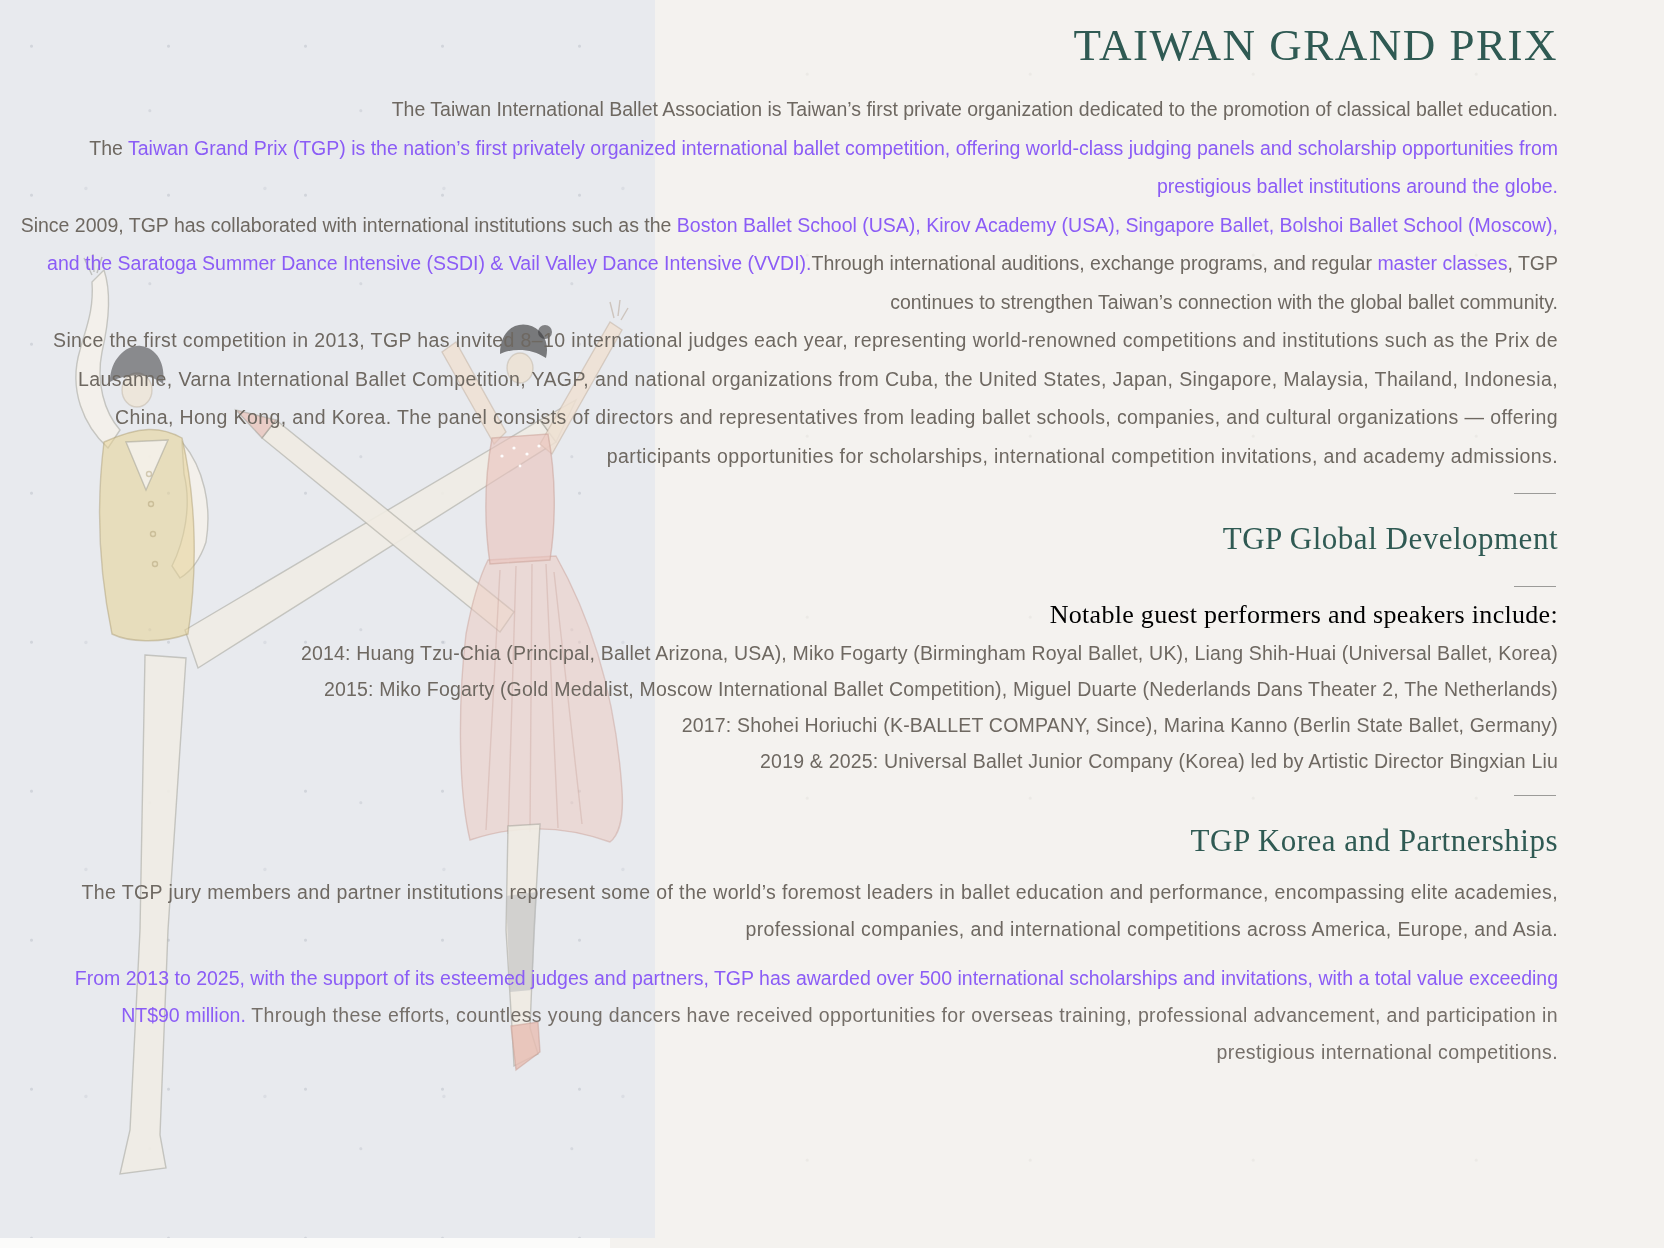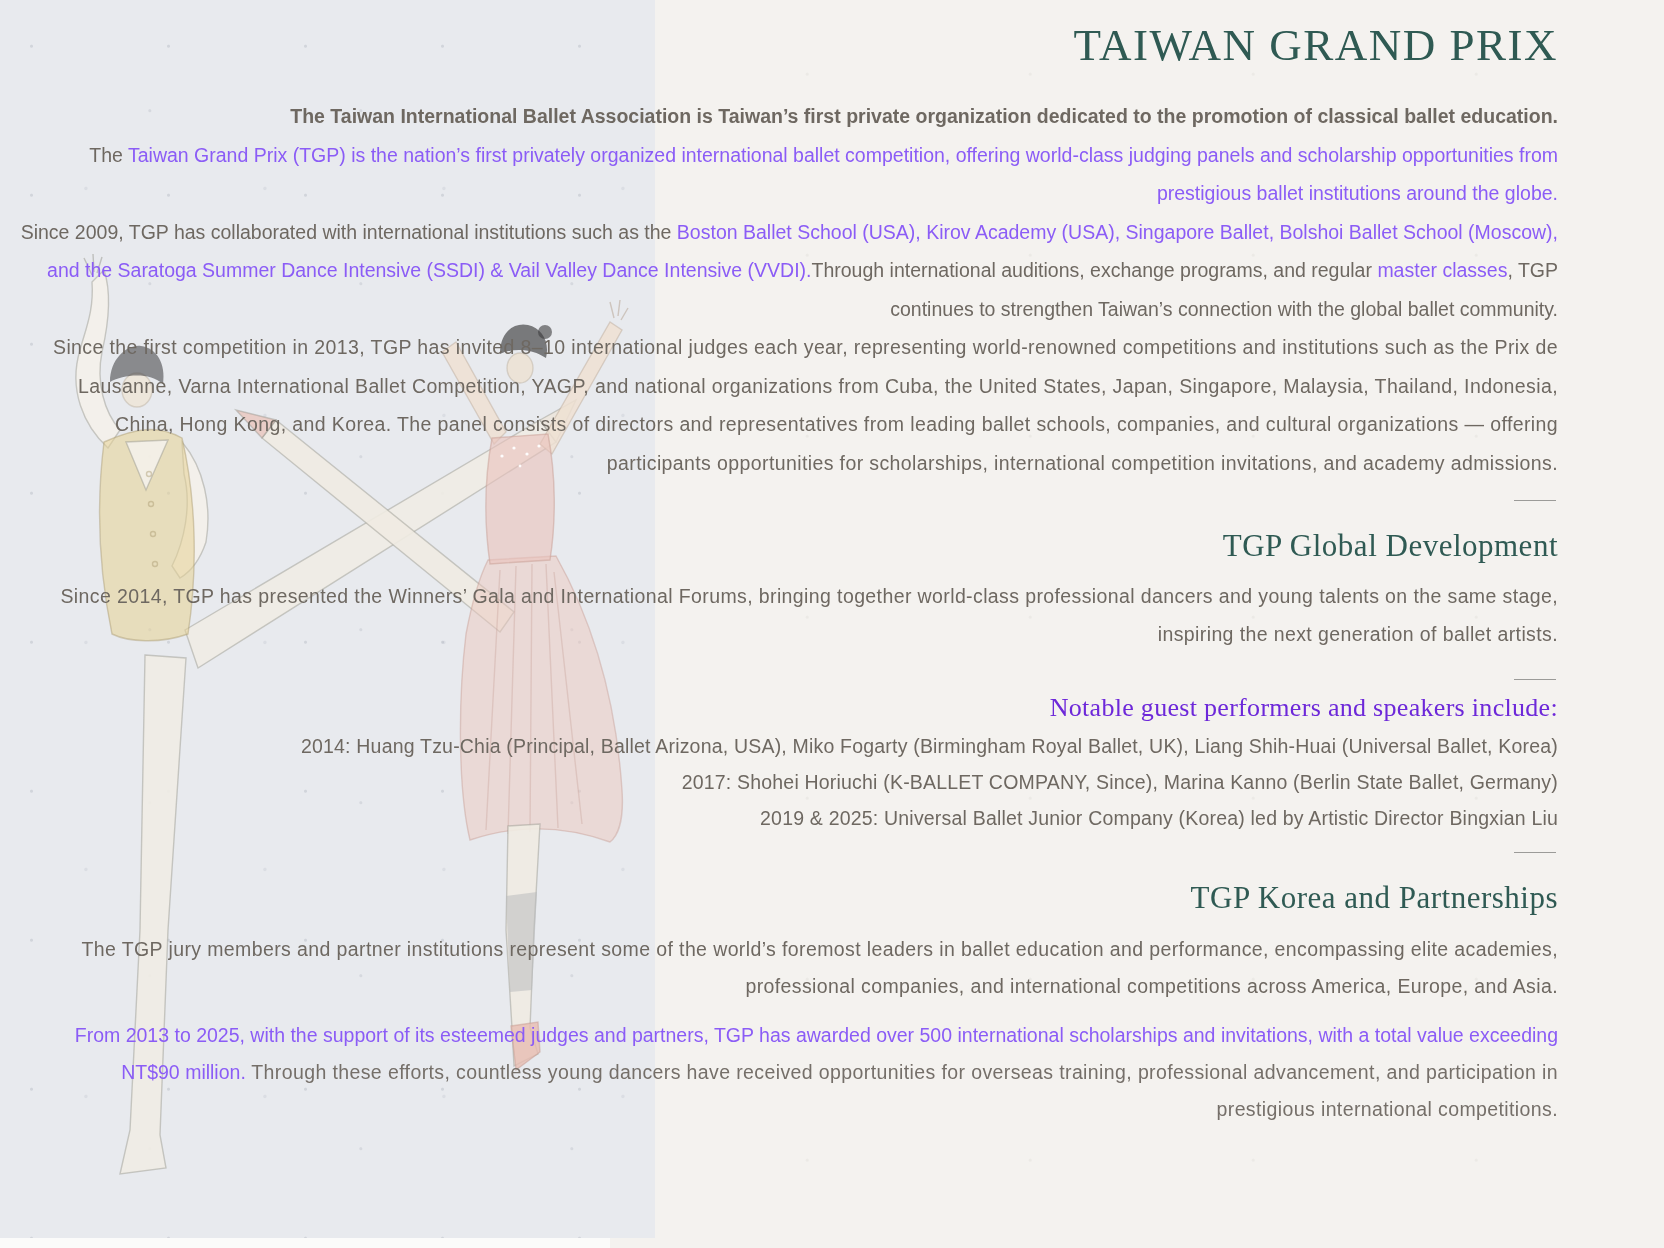--- a/index.html
+++ b/index.html
@@ -55,30 +55,30 @@
     letter-spacing: 0.5px;
     color: #2f5a53;
     margin: 24px 0 0 0;
   }
   h3 {
     font-family: "Liberation Serif", "DejaVu Serif", serif;
     font-weight: 500;
     font-size: 26px;
     line-height: 36px;
     letter-spacing: 0.3px;
-    color: #6d28d9;
+    color: #000000;
     margin: 10px 0 0 0;
   }
   p.body {
     font-size: 19.5px;
     line-height: 38.5px;
     color: #6e6861;
     margin: 0;
   }
-  p.first { margin-top: 27px; font-weight: bold; }
+  p.first { margin-top: 20px; }
   .b { font-weight: normal; color: #8b5cf6; }
   .wide { letter-spacing: 0.02em; color: #756f69; }
   .gd p.body { line-height: 38px; }
   .gd-p { margin-top: 10px !important; }
   .judges p.body { line-height: 37px; margin-top: 12px; }
   .j-p1 { margin-top: 12px !important; }
   .perf-list { margin-top: 2px; }
   .perf-list p.body { line-height: 36px; letter-spacing: 0.01em; }
   .rule {
     width: 42px; height: 0;
@@ -143,27 +143,27 @@
   <p class="body"><span>The </span><span class="b">Taiwan Grand Prix (TGP) is the nation’s first privately organized international ballet competition, offering world-class judging panels and scholarship opportunities from prestigious ballet institutions around the globe.</span></p>
 
   <p class="body"><span>Since 2009, TGP has collaborated with international institutions such as the </span><span class="b">Boston Ballet School (USA), Kirov Academy  (USA), Singapore Ballet, Bolshoi Ballet School (Moscow), and the Saratoga Summer Dance Intensive (SSDI) &amp; Vail Valley Dance Intensive (VVDI).</span><span>Through international auditions, exchange programs, and regular </span><span class="b">master classes</span><span>, TGP continues to strengthen Taiwan’s connection with the global ballet community.</span></p>
 
   <p class="body wide"><span>Since the first competition in 2013, TGP has invited 8–10 international judges each year, representing world-renowned competitions and institutions such as the Prix de Lausanne, Varna International Ballet Competition, YAGP, and national organizations from Cuba, the United States, Japan, Singapore, Malaysia, Thailand, Indonesia, China, Hong Kong, and Korea. The panel consists of directors and representatives from leading ballet schools, companies, and cultural organizations — offering participants opportunities for scholarships, international competition invitations, and academy admissions.</span></p>
 
   <div class="rule rule-1"></div>
 
   <section class="gd">
     <h2>TGP Global Development</h2>
-    <p class="body wide gd-p"><span>Since 2014, TGP has presented the Winners’ Gala and International Forums, bringing together world-class professional dancers and young talents on the same stage, inspiring the next generation of ballet artists.</span></p>
 
     <div class="rule rule-2"></div>
 
     <h3>Notable guest performers and speakers include:</h3>
     <div class="perf-list">
       <p class="body"><span>2014: Huang Tzu-Chia (Principal, Ballet Arizona, USA), Miko Fogarty (Birmingham Royal Ballet, UK), Liang Shih-Huai (Universal Ballet, Korea)</span></p>
+      <p class="body"><span>2015: Miko Fogarty (Gold Medalist, Moscow International Ballet Competition), Miguel Duarte (Nederlands Dans Theater 2, The Netherlands)</span></p>
       <p class="body"><span>2017: Shohei Horiuchi (K-BALLET COMPANY, Since), Marina Kanno (Berlin State Ballet, Germany)</span></p>
       <p class="body"><span>2019 &amp; 2025: Universal Ballet Junior Company (Korea) led by Artistic Director Bingxian Liu</span></p>
     </div>
   </section>
 
   <div class="rule rule-3"></div>
 
   <section class="judges">
     <h2>TGP Korea and Partnerships</h2>
     <p class="body wide j-p1"><span>The TGP jury members and partner institutions represent some of the world’s foremost leaders in ballet education and performance, encompassing elite academies, professional companies, and international competitions across America, Europe, and Asia.</span></p>

